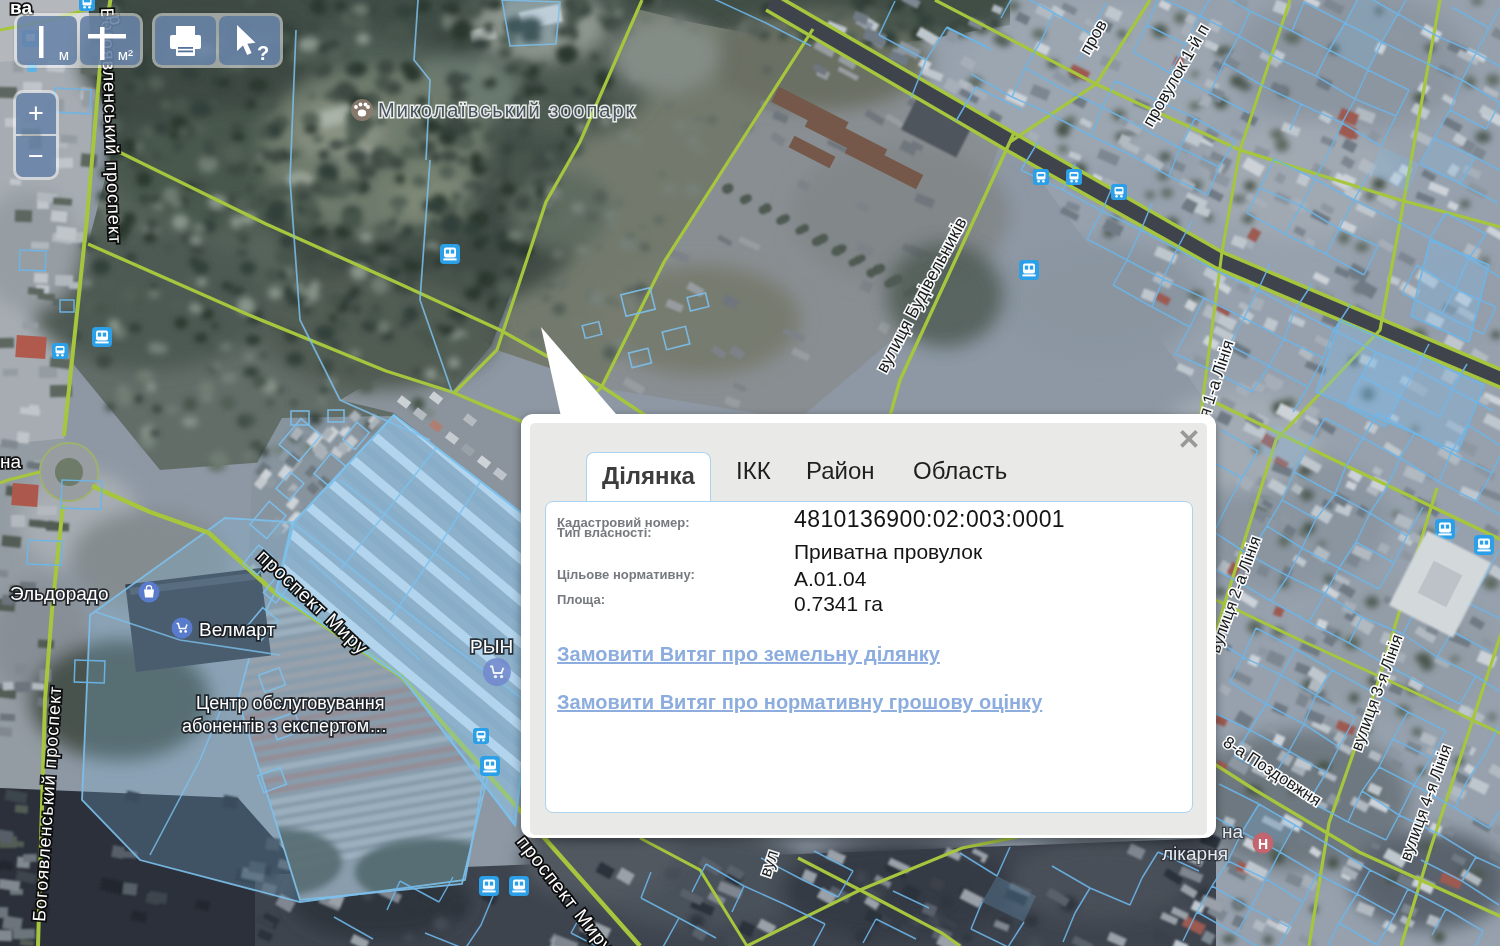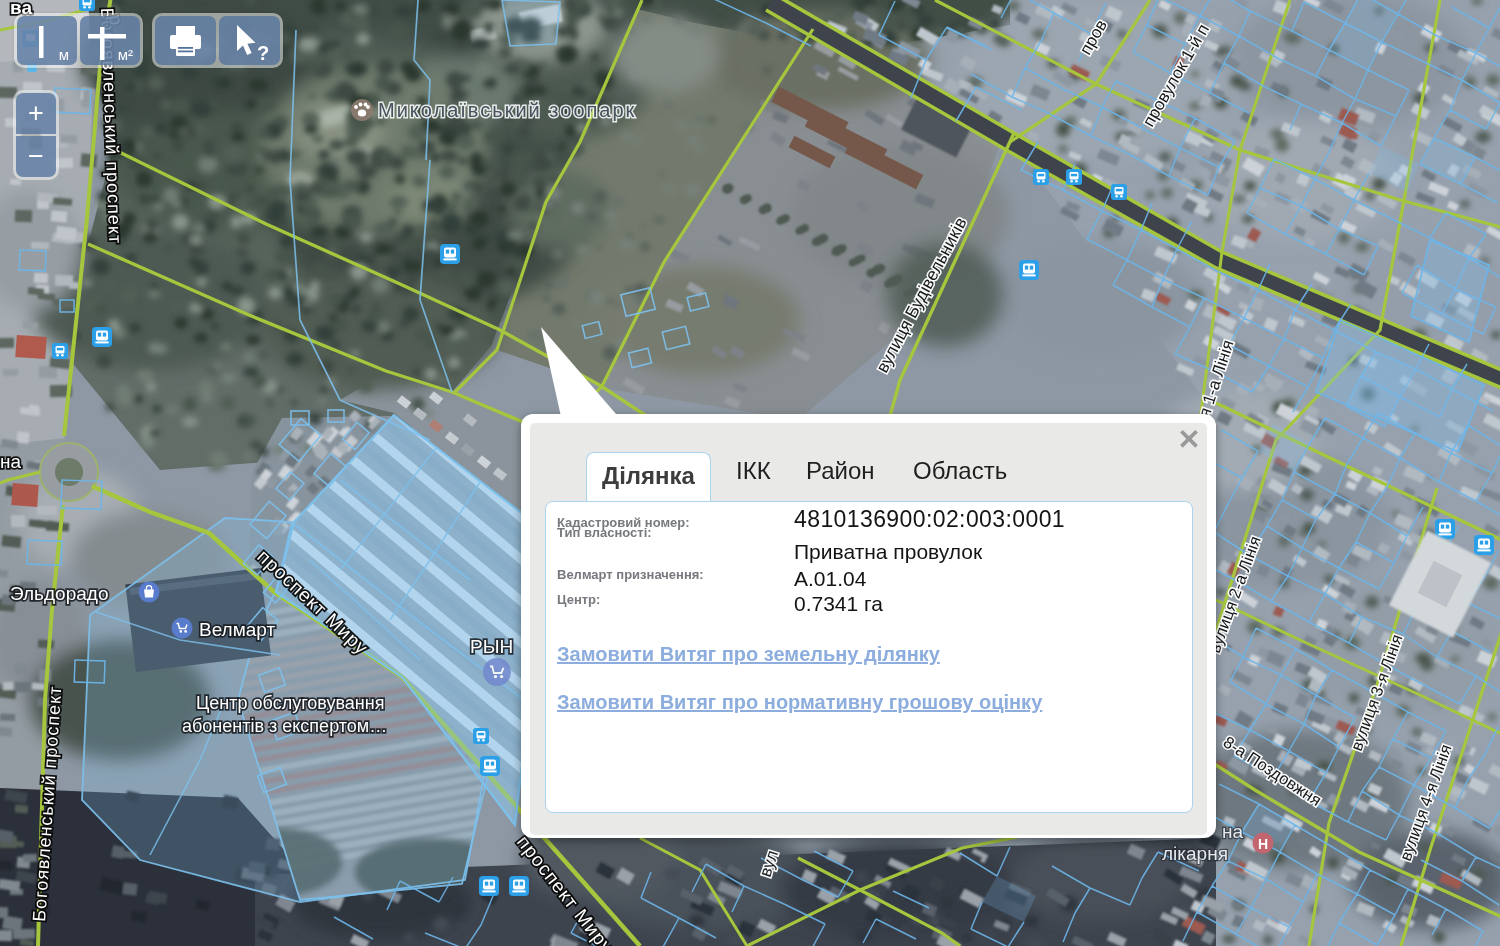--- a/index.html
+++ b/index.html
@@ -2085,23 +2085,23 @@
   <div id="tab1">Ділянка</div>
   <span class="tabx" style="left:215px">ІКК</span>
   <span class="tabx" style="left:285px">Район</span>
   <span class="tabx" style="left:392px">Область</span>
  </div>
  <div id="ppanel"></div>
  <div class="prow" style="top:101px">Кадастровий номер:</div>
  <div class="pval" style="top:92px;font-weight:normal;font-size:23px;letter-spacing:0.4px">4810136900:02:003:0001</div>
  <div class="prow" style="top:111px">Тип власності:</div>
  <div class="pval" style="top:126px">Приватна провулок</div>
- <div class="prow" style="top:153px">Велмарт призначення:</div>
+ <div class="prow" style="top:153px">Цільове нормативну:</div>
  <div class="pval" style="top:153px">А.01.04</div>
- <div class="prow" style="top:178px">Центр:</div>
+ <div class="prow" style="top:178px">Площа:</div>
  <div class="pval" style="top:178px">0.7341 га</div>
  <div class="plink" style="top:229px">Замовити Витяг про земельну ділянку</div>
  <div class="plink" style="top:277px">Замовити Витяг про нормативну грошову оцінку</div>
 </div>
 <svg style="position:absolute;left:0;top:0;pointer-events:none" width="1500" height="946">
 <polygon points="541,327 562,421 622,421" fill="#ffffff"></polygon>
 </svg>
 
 <div class="ctlgrp" style="left:14px;top:13px">
  <div class="cbtn" style="width:60px;height:49px">

